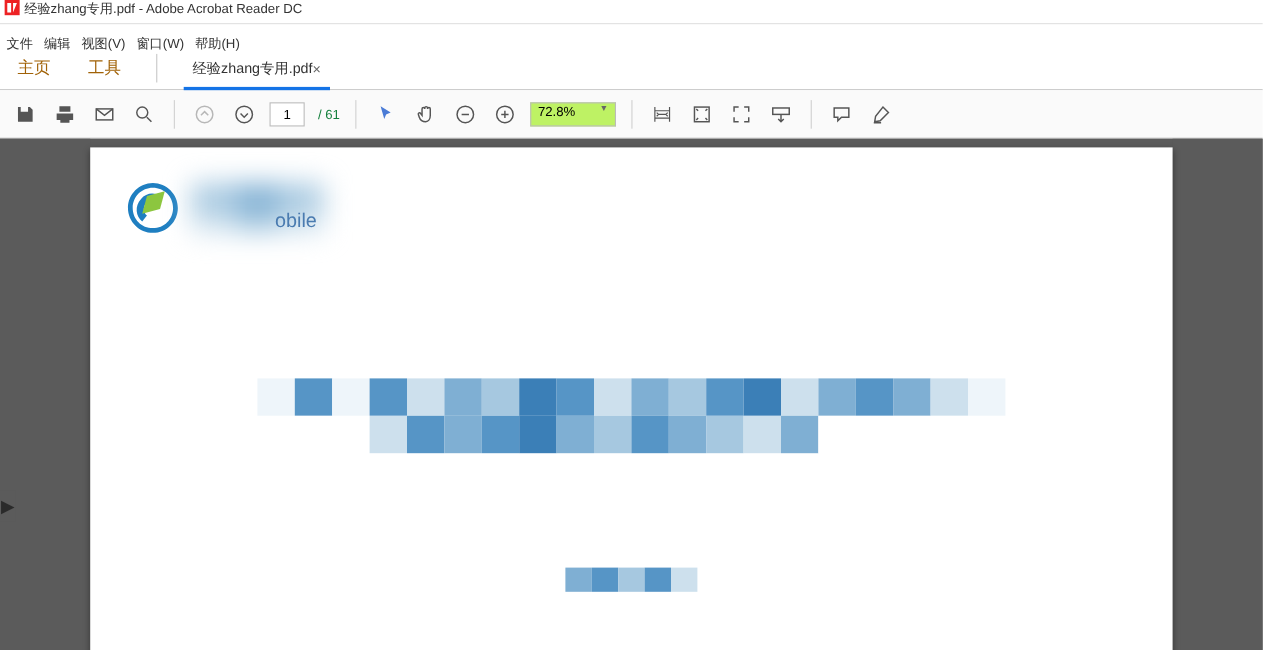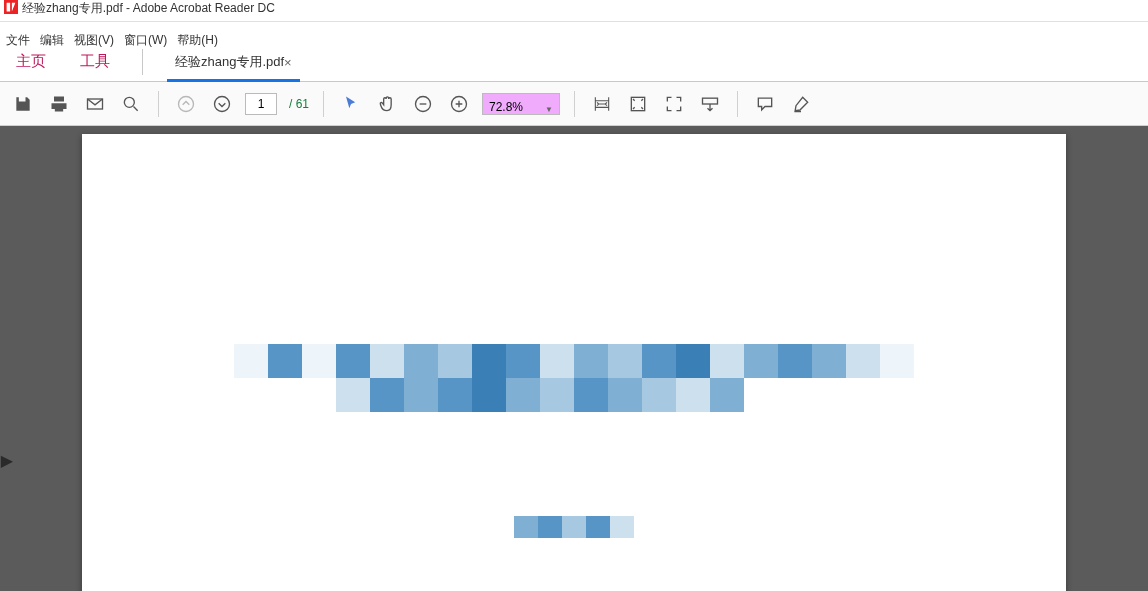--- a/index.html
+++ b/index.html
@@ -5,33 +5,33 @@
 * { box-sizing: border-box; margin: 0; padding: 0; font-family: "Microsoft YaHei", "Segoe UI", sans-serif; }
 body { background: #fff; width: 1148px; height: 591px; overflow: hidden; }
 
 .titlebar { height: 22px; display: flex; padding: 0 4px; font-size: 12px; color: #333; border-bottom: 1px solid #e0e0e0; }
 .titlebar .app-icon { width: 14px; height: 14px; margin-right: 4px; }
 
 .menubar { height: 22px; display: flex; align-items: center; padding: 0 6px; font-size: 12px; color: #333; gap: 10px; }
 .menubar span { cursor: default; margin-top: 14px; }
 
 .tabbar { height: 38px; display: flex; align-items: flex-end; border-bottom: 1px solid #c8c8c8; background: #fff; padding-left: 8px; gap: 18px; }
-.tabbar .mtab { font-size: 15px; color: #be185d; padding: 8px 8px 10px 8px; cursor: pointer; }
+.tabbar .mtab { font-size: 15px; color: #a16207; padding: 8px 8px 10px 8px; cursor: pointer; }
 .tabbar .sep { width: 1px; height: 26px; background: #c8c8c8; margin: 0 6px 6px 6px; }
 .tabbar .doctab { font-size: 13px; color: #333; padding: 8px 8px; display: flex; align-items: center; border-bottom: 3px solid #1473e6; margin-bottom: -1px; }
 .tabbar .close { font-size: 13px; color: #666; cursor: pointer; }
 
 .toolbar { height: 44px; display: flex; align-items: center; padding: 0 10px; background: #fafafa; border-bottom: 1px solid #d0d0d0; gap: 10px; }
 .tool { width: 26px; height: 26px; display: flex; align-items: center; justify-content: center; cursor: pointer; color: #555; }
 .tool svg { width: 20px; height: 20px; stroke: #555; fill: none; stroke-width: 1.6; }
 .tool.filled svg { fill: #555; stroke: none; }
 .vsep { width: 1px; height: 26px; background: #d0d0d0; margin: 0 4px; }
 .page-input { width: 32px; height: 22px; border: 1px solid #bbb; text-align: center; font-size: 12px; }
 .page-total { font-size: 12px; color: #15803d; margin-left: 2px; }
-.zoom-select { width: 78px; height: 22px; border: 1px solid #bbb; font-size: 12px; display: flex; align-items: flex-end; justify-content: space-between; padding: 0 6px; background: #f0abfc; cursor: pointer; }
+.zoom-select { width: 78px; height: 22px; border: 1px solid #bbb; font-size: 12px; display: flex; align-items: flex-start; justify-content: space-between; padding: 0 6px; background: #bef264; cursor: pointer; }
 .zoom-select .tri { font-size: 8px; color: #666; }
 
 .viewport { position: relative; height: 465px; background: #5b5b5b; display: flex; justify-content: center; overflow: hidden; }
 .viewport .gutter { position: absolute; top: 0; bottom: 0; width: 82px; background: #5b5b5b; }
 .viewport .gutter.left { left: 0; }
 .viewport .gutter.right { right: 0; }
 .expand-handle { position: absolute; left: 0; top: 320px; width: 14px; height: 28px; background: #5b5b5b; display: flex; align-items: center; justify-content: center; color: #2a2a2a; cursor: pointer; z-index: 5; }
 
 .page { position: relative; margin-top: 8px; width: 984px; background: #fff; box-shadow: 0 2px 6px rgba(0,0,0,.4); height: 800px; }
 
@@ -184,20 +184,42 @@
     </div>
 </div>
 
 <div class="viewport">
   <div class="gutter left"></div>
   <div class="gutter right"></div>
   <div class="expand-handle">▶</div>
 
   <div class="page">
 
+    <div class="logo-wrap">
+      <svg width="54" height="54" viewBox="0 0 100 100">
+        <path d="M50 8c23 0 42 19 42 42s-19 42-42 42S8 73 8 50 27 8 50 8zm0 8C31 16 16 31 16 50s15 34 34 34 34-15 34-34S69 16 50 16z" fill="#1f7fc1"></path>
+        <path d="M30 35c8-10 22-12 32-5l-8 10c-5-3-12-2-16 3-5 6-4 15 2 20l-8 10c-11-9-13-26-2-38z" fill="#1f7fc1"></path>
+        <path d="M40 30l30-8-8 30-30 8z" fill="#8cc63f"></path>
+      </svg>
+      <div class="logo-text">
+        <div class="logo-blur">
+          <div style="display:flex">
+              <div class="px b2" style="width:40px;height:24px"></div>
+              <div class="px b3" style="width:40px;height:24px"></div>
+              <div class="px b2" style="width:40px;height:24px"></div>
+            </div>
+          <div style="display:flex">
+              <div class="px b1" style="width:40px;height:20px"></div>
+              <div class="px b2" style="width:40px;height:20px"></div>
+              <div class="px b1" style="width:40px;height:20px"></div>
+            </div>
+        </div>
+        <span class="obile">obile</span>
+      </div>
+    </div>
 
     <div class="title-blur">
       <div class="blur-row">
         <div class="px bw"></div>
           <div class="px b4"></div>
           <div class="px bw"></div>
           <div class="px b4"></div>
           <div class="px b1"></div>
           <div class="px b3"></div>
           <div class="px b2"></div>

